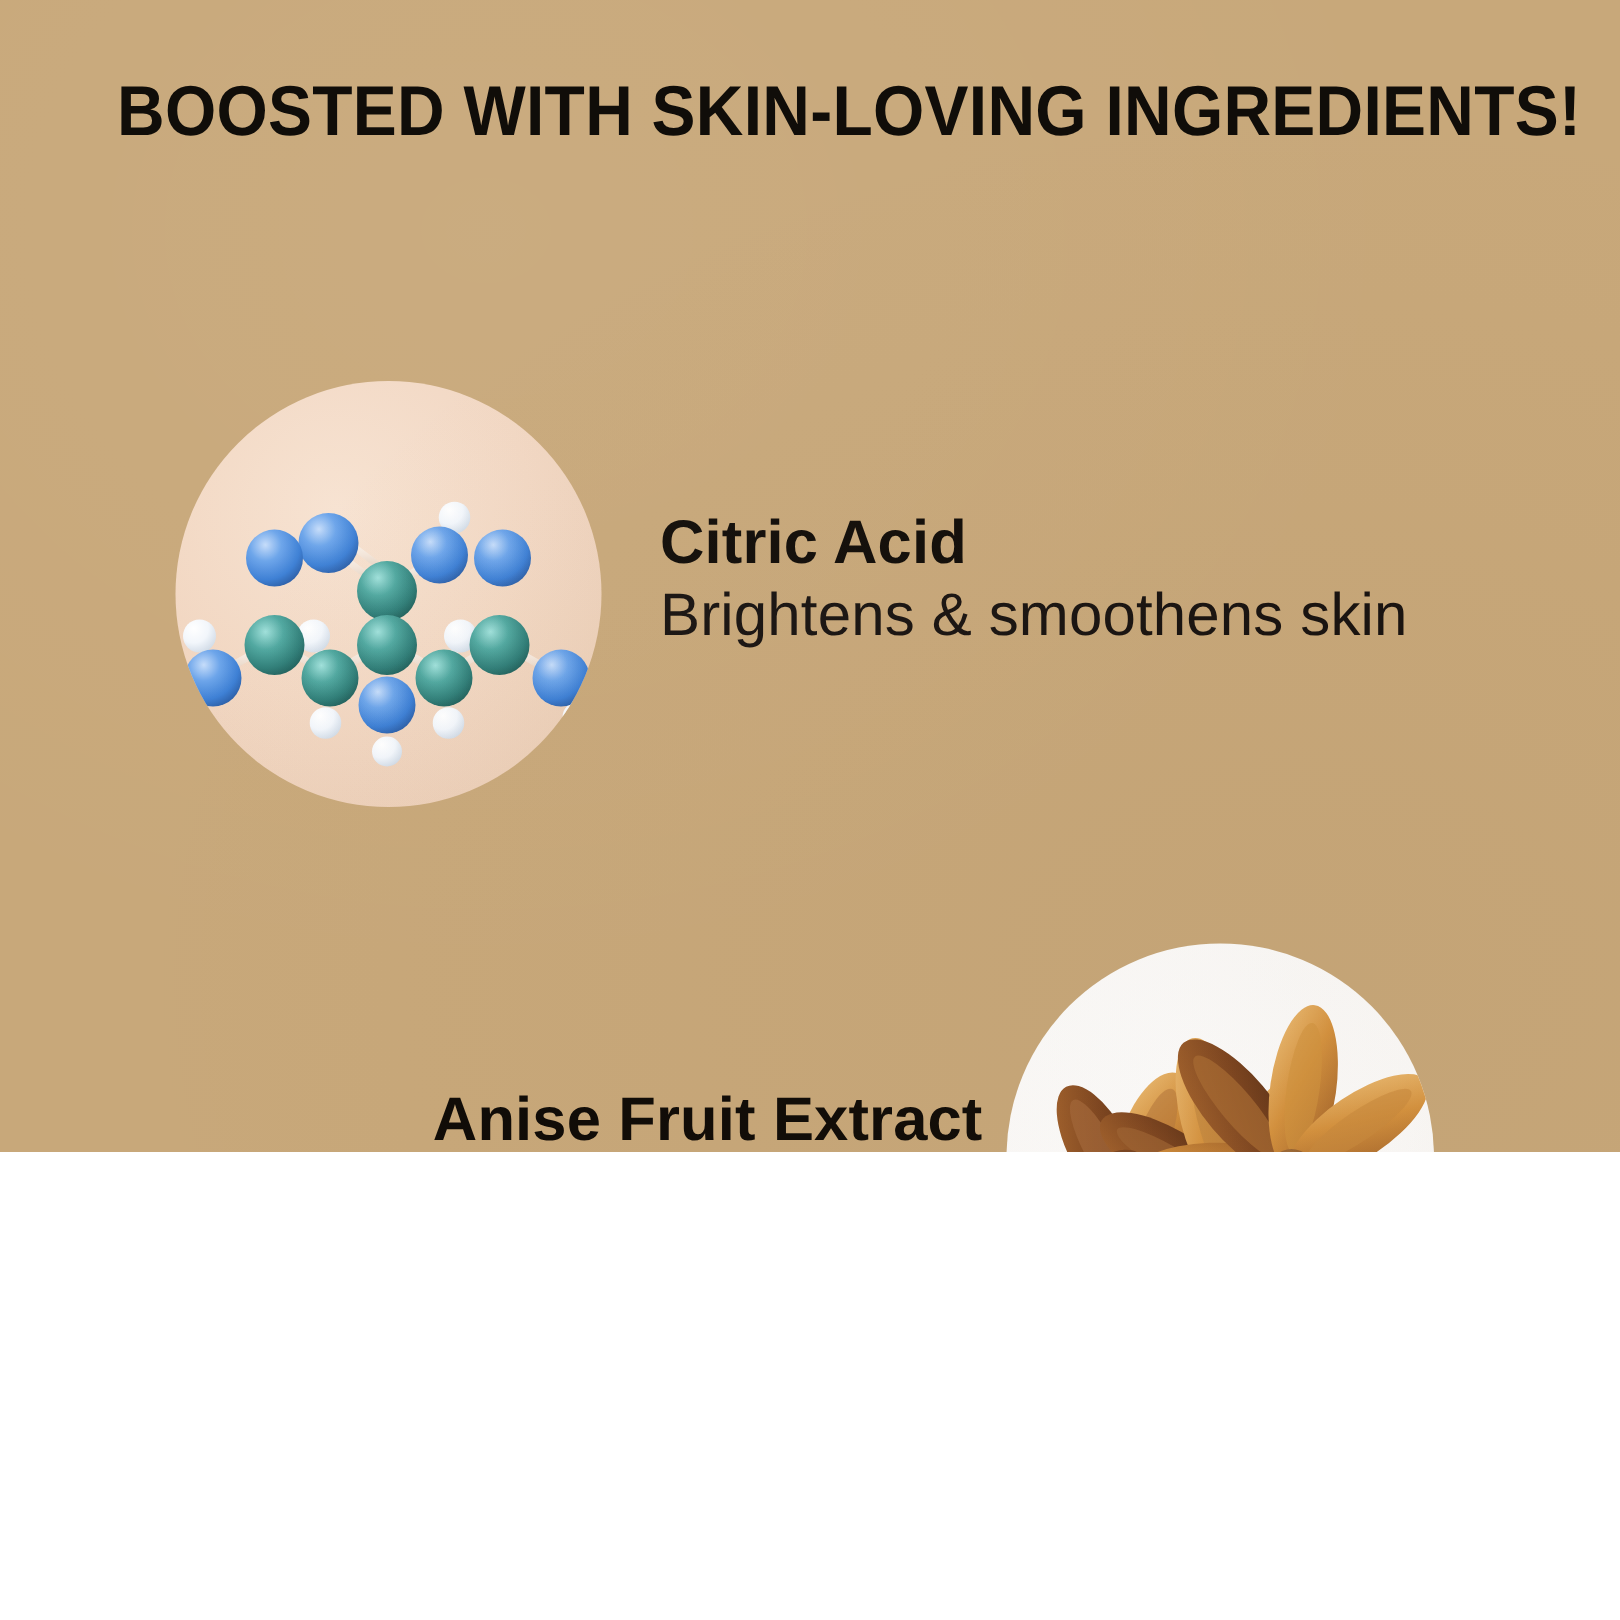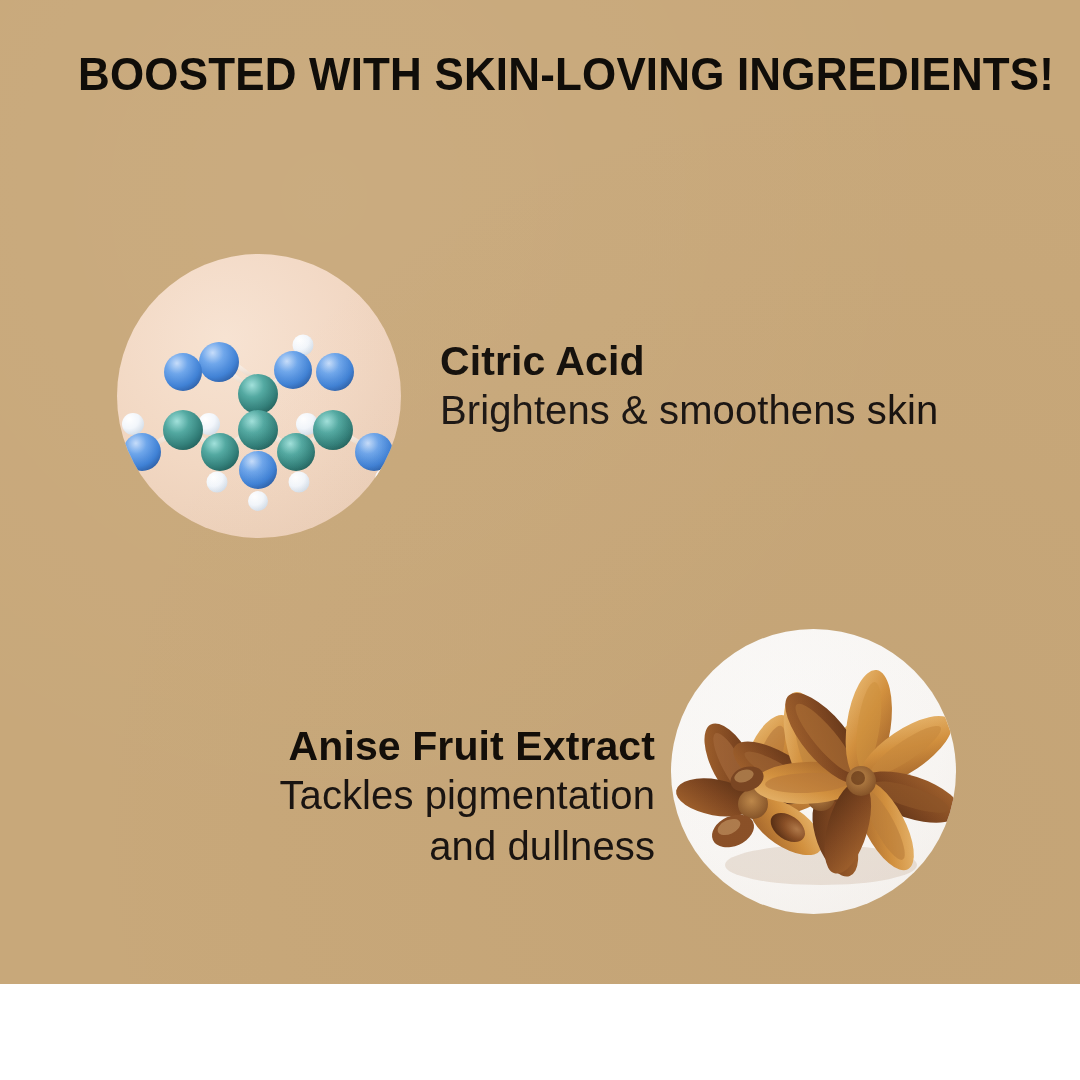--- a/index.html
+++ b/index.html
@@ -5,21 +5,21 @@
 <style>
   html, body {
     margin: 0;
     padding: 0;
     background: #ffffff;
   }
 
   #poster {
     position: relative;
     width: 1080px;
-    height: 984px;
+    height: 768px;
     background: #c8a87a;
     overflow: hidden;
     font-family: "Liberation Sans", sans-serif;
     -webkit-font-smoothing: antialiased;
   }
 
   
   #poster::after {
     content: "";
     position: absolute;

